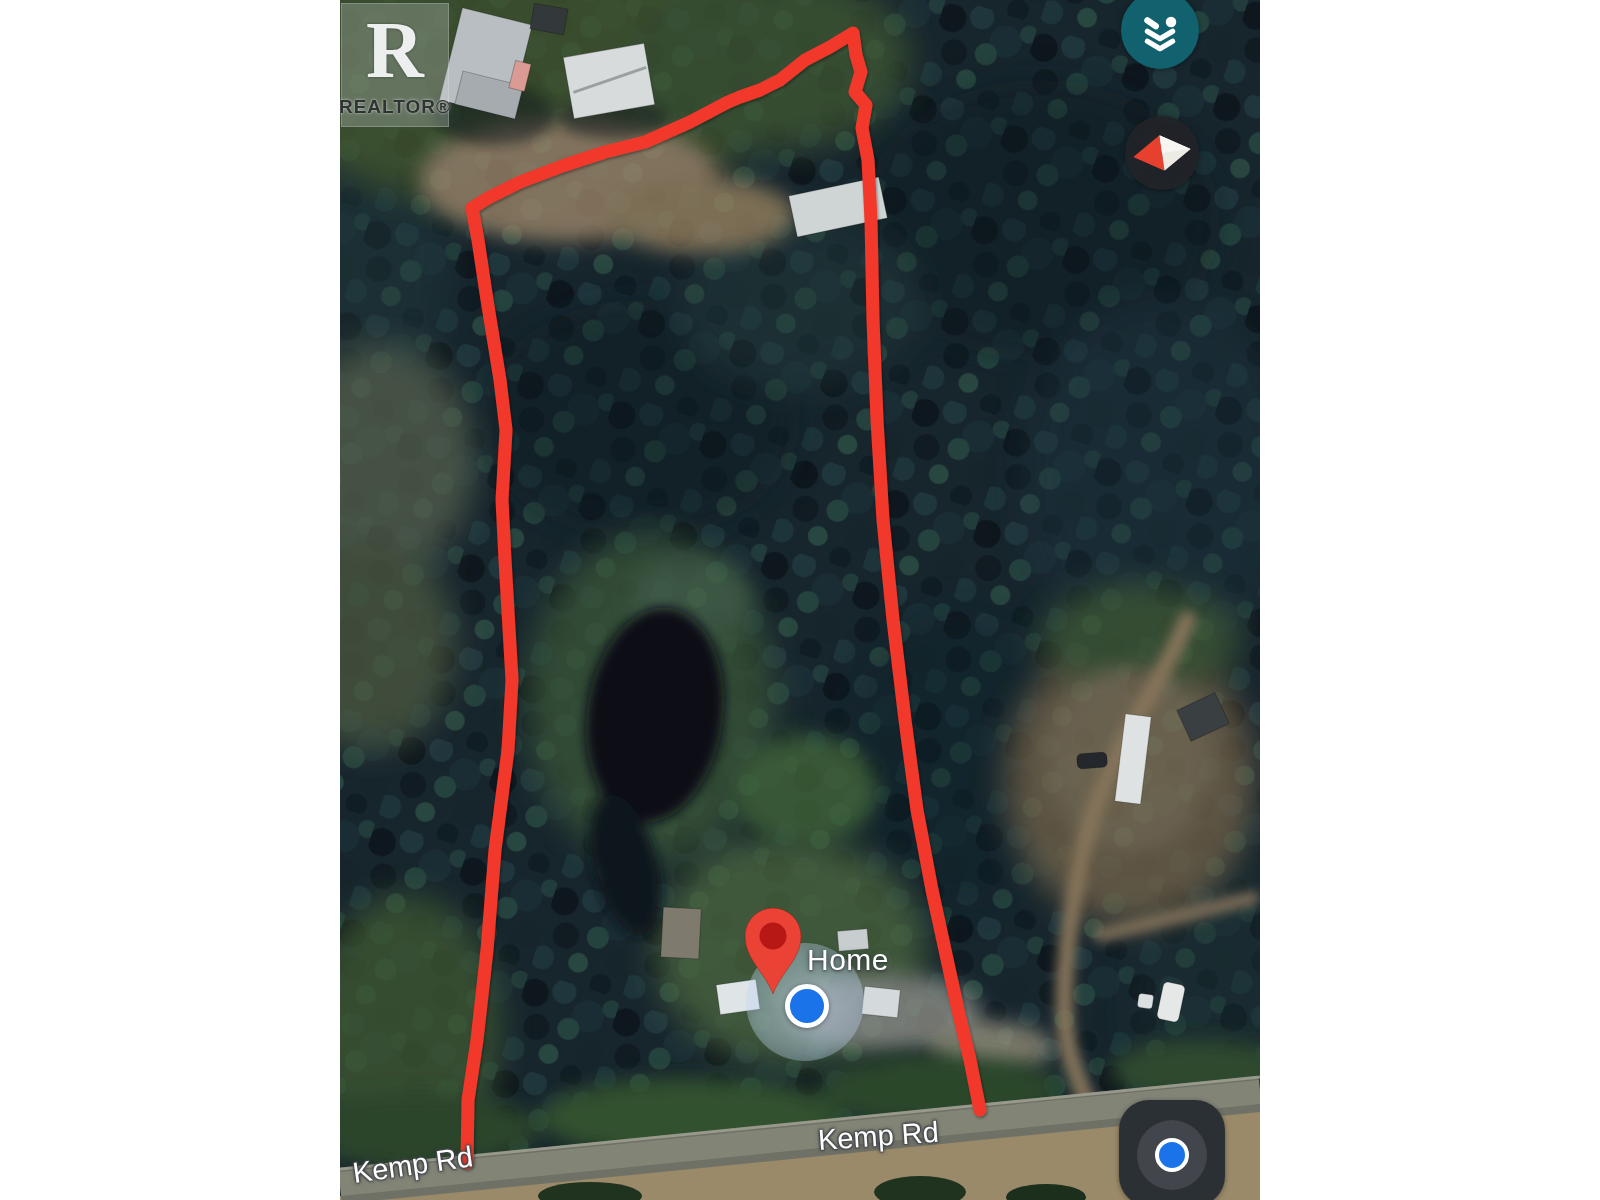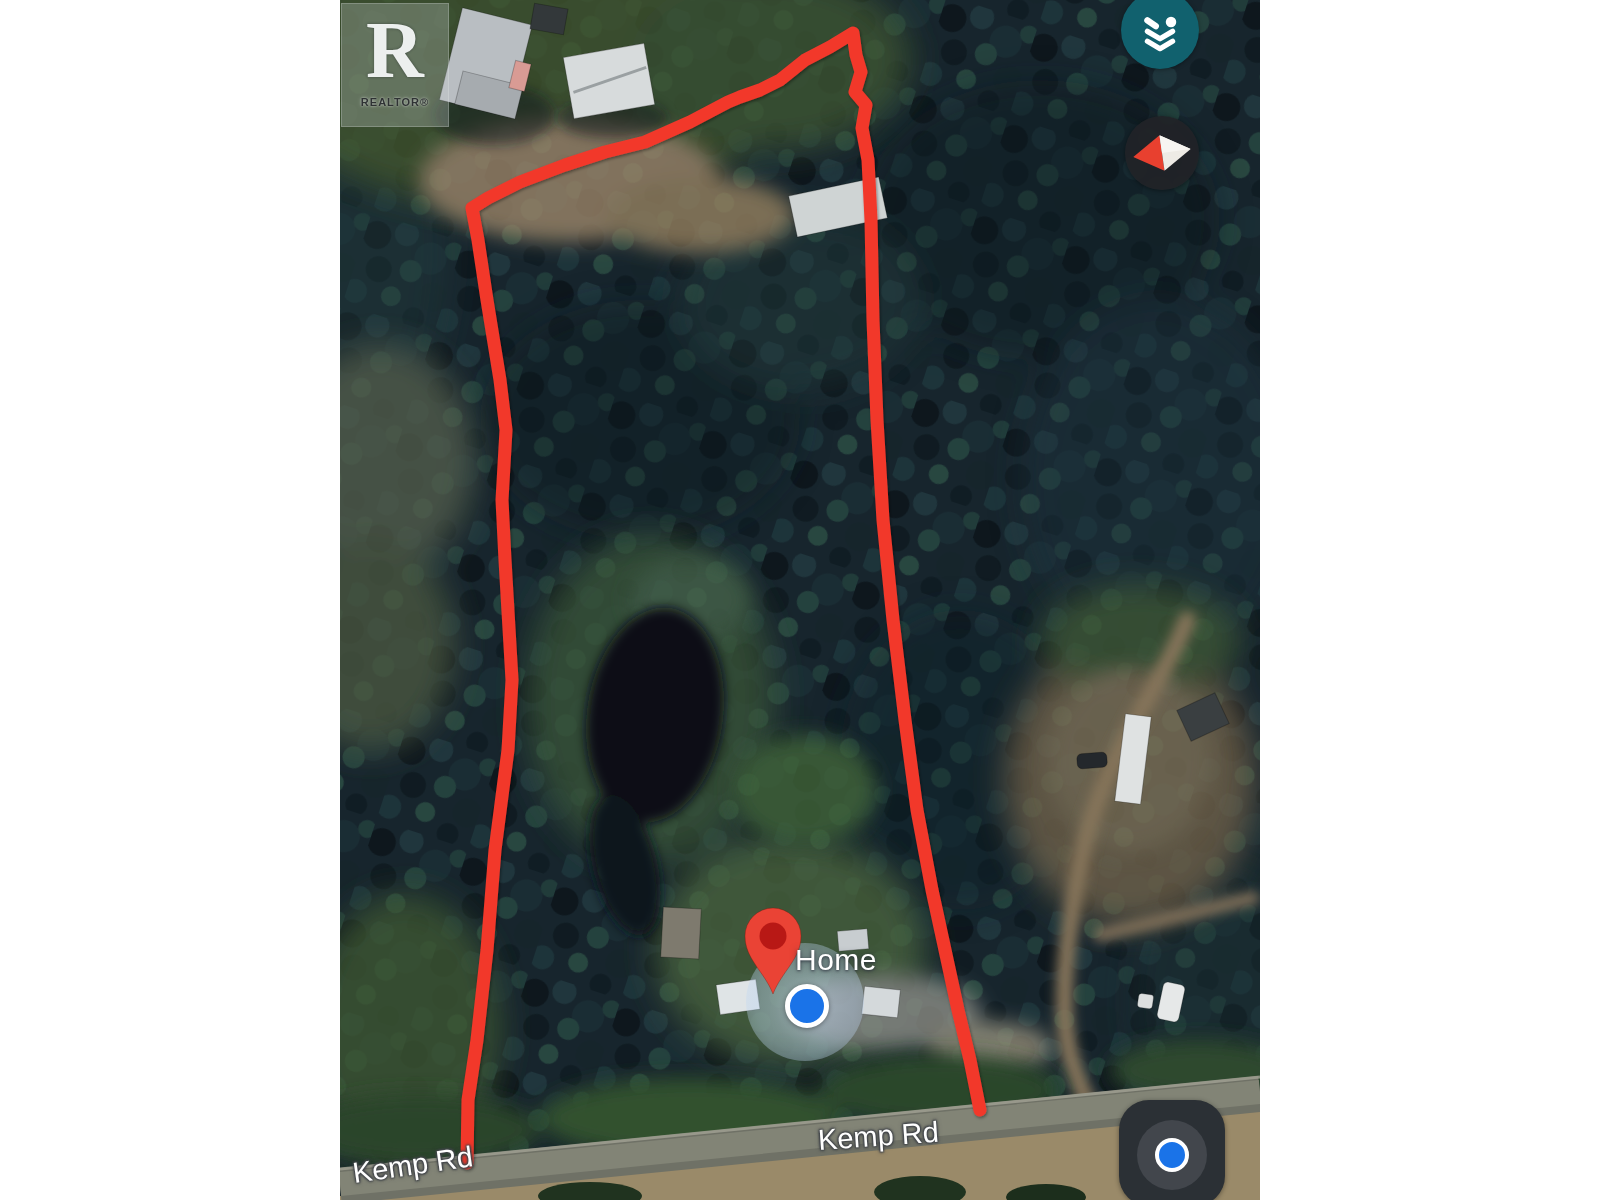--- a/index.html
+++ b/index.html
@@ -7,40 +7,40 @@
          font-family:"Liberation Sans", sans-serif;}
   .map{position:absolute;left:340px;top:0;width:920px;height:1200px;overflow:hidden;background:#15232a;}
   .map svg.terrain{position:absolute;left:0;top:0;}
 
   
   .realtor{position:absolute;left:1px;top:3px;width:106px;height:122px;
            background:rgba(198,204,206,.30);border:1px solid rgba(240,244,244,.22);
            display:flex;flex-direction:column;align-items:center;justify-content:flex-start;}
   .realtor .big-r{font-family:"Liberation Serif", serif;font-weight:700;font-size:80px;line-height:92px;
            color:rgba(250,252,252,.93);text-shadow:0 0 3px rgba(20,25,28,.45);}
-  .realtor .word{font-size:11px;font-weight:700;letter-spacing:1px;color:rgba(40,43,45,.95);
+  .realtor .word{font-size:19px;font-weight:700;letter-spacing:1px;color:rgba(40,43,45,.95);
            text-shadow:0 0 2px rgba(255,255,255,.6), 0 0 4px rgba(255,255,255,.35);}
 
   
   .layers-btn{position:absolute;left:781px;top:-9px;width:78px;height:78px;border-radius:50%;
            background:#11616e;border:none;display:flex;align-items:center;justify-content:center;
            box-shadow:0 1px 4px rgba(0,0,0,.35);cursor:pointer;padding:0;}
   .layers-btn svg{margin-top:8px;}
 
   
   .compass{position:absolute;left:785px;top:116px;width:74px;height:74px;border-radius:50%;
            background:rgba(33,35,39,.95);display:flex;align-items:center;justify-content:center;
            box-shadow:0 1px 4px rgba(0,0,0,.4);cursor:pointer;}
   .compass svg{transform:rotate(-8deg);}
 
   
   .accuracy{position:absolute;left:406px;top:943px;width:118px;height:118px;border-radius:50%;
            background:radial-gradient(circle, rgba(205,226,248,.55) 0%, rgba(190,214,242,.42) 60%, rgba(190,214,242,.18) 100%);}
   .pin{position:absolute;left:401px;top:906px;width:64px;height:90px;}
-  .home-label{position:absolute;left:455px;top:943px;font-size:30px;font-weight:500;color:#ffffff;
+  .home-label{position:absolute;left:467px;top:943px;font-size:30px;font-weight:500;color:#ffffff;
            letter-spacing:.5px;
            text-shadow:0 1px 3px rgba(45,50,62,.95), 0 0 7px rgba(45,50,62,.55);}
   .blue-dot{position:absolute;left:445px;top:984px;width:34px;height:34px;border-radius:50%;
            background:#1a73e8;border:5px solid #ffffff;box-shadow:0 1px 5px rgba(0,0,0,.4);}
 
   
   .road-label{position:absolute;font-size:29px;font-weight:500;color:#ffffff;white-space:nowrap;
            text-shadow:-1px -1px 2px rgba(66,70,74,.9), 1px -1px 2px rgba(66,70,74,.9),
                        -1px 1px 2px rgba(66,70,74,.9), 1px 1px 2px rgba(66,70,74,.9),
                         0 0 5px rgba(66,70,74,.6);}

